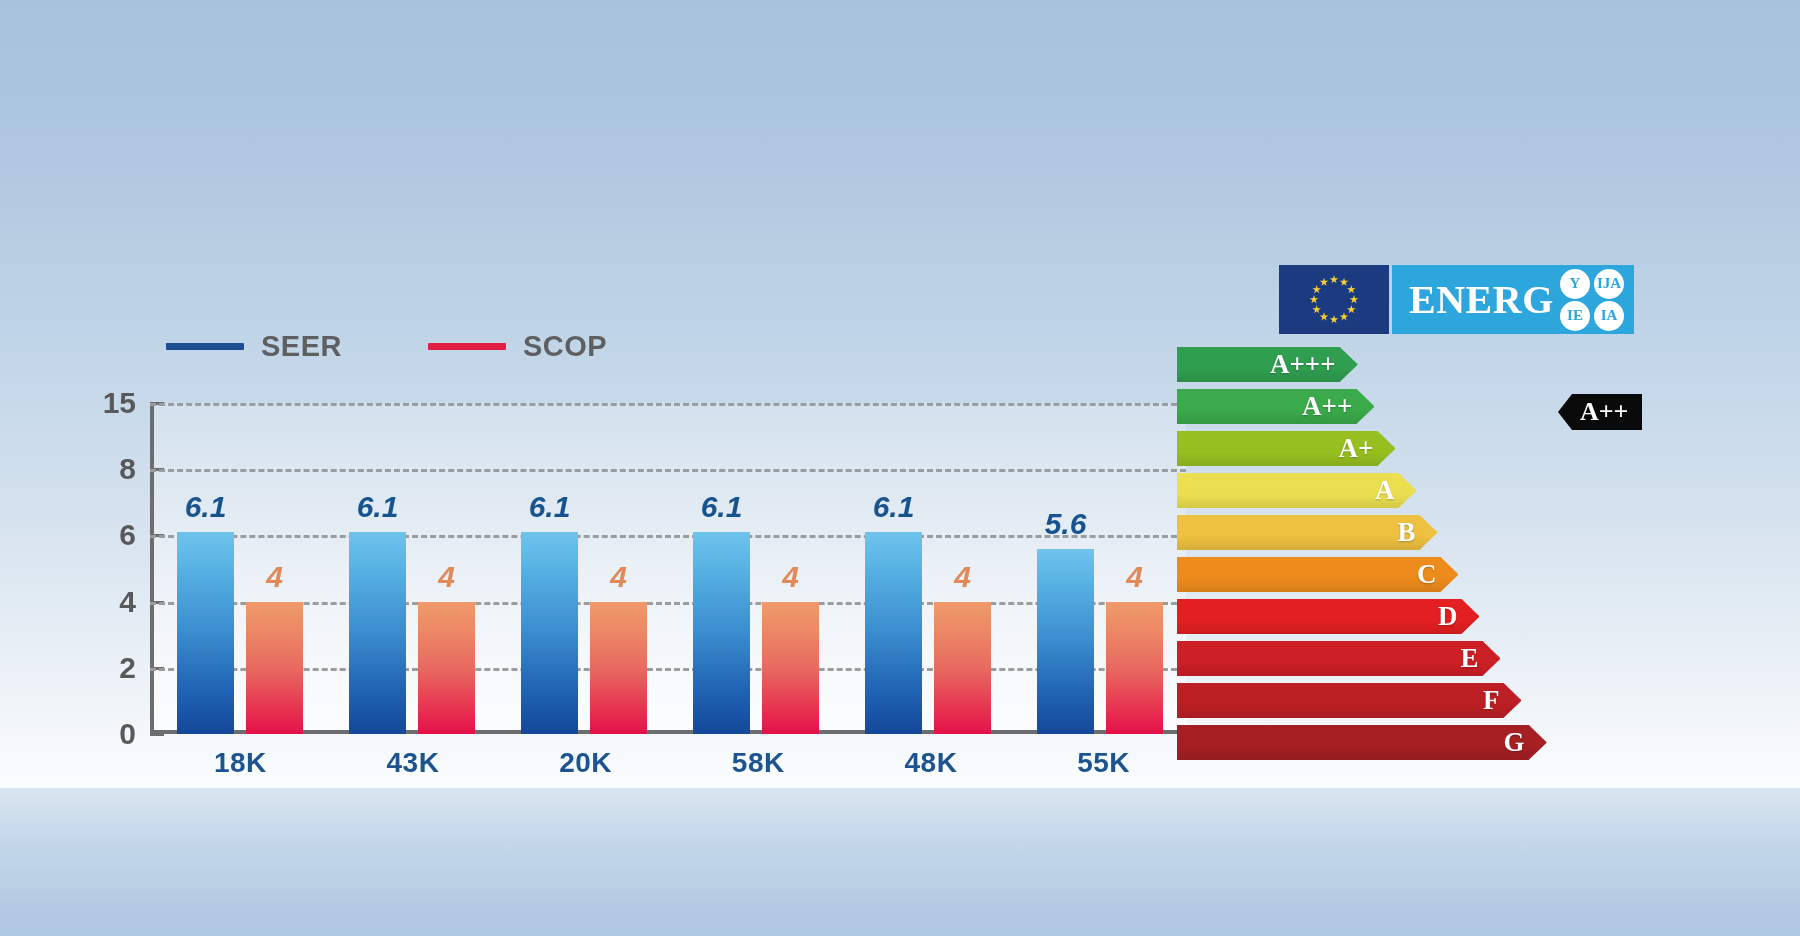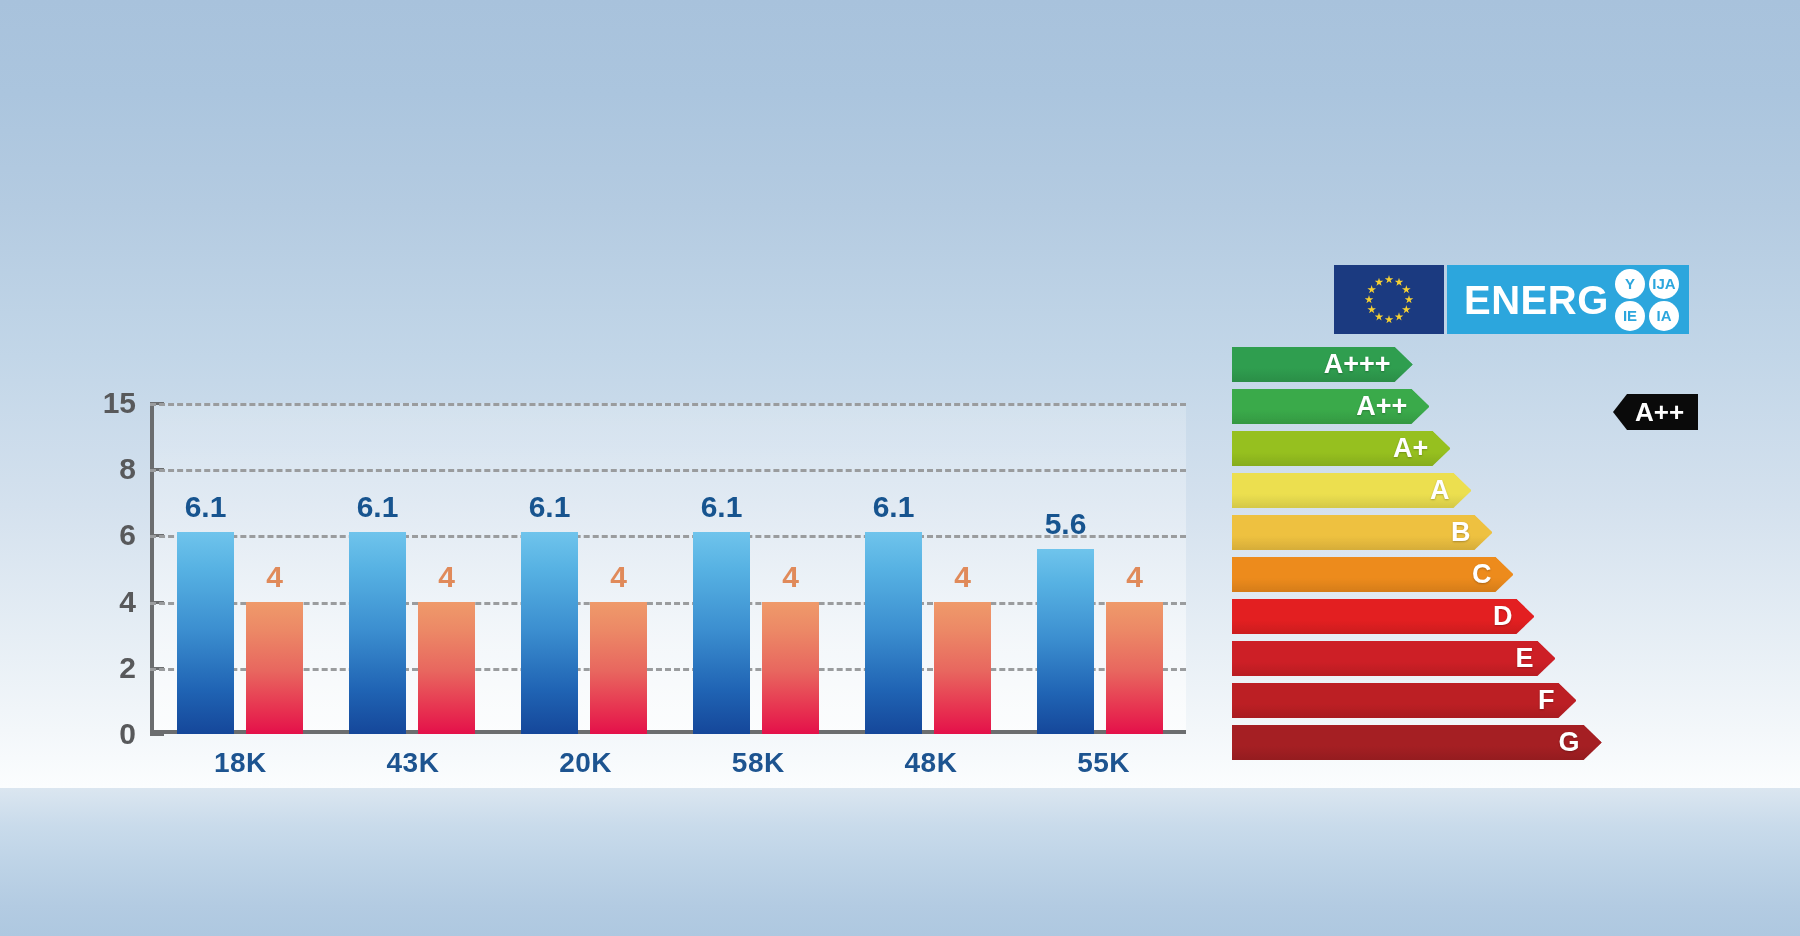--- a/index.html
+++ b/index.html
@@ -146,20 +146,21 @@
     align-items: flex-end;
   }
   .bar-group {
     position: relative;
     height: 100%;
     width: 148px;
     display: flex;
     align-items: flex-end;
     justify-content: center;
     gap: 12px;
+    font-style: italic;
   }
   .bar {
     position: relative;
     width: 57px;
   }
   .bar-seer {
     background: linear-gradient(to bottom, #6fc4ec 0%, #57b2e3 18%, #3c8fd0 48%, #2064b4 78%, #15479a 100%);
   }
   .bar-scop {
     background: linear-gradient(to bottom, #ef9a6a 0%, #ec8866 22%, #e8675f 52%, #e73150 82%, #e4104a 100%);
@@ -191,24 +192,25 @@
     text-align: center;
     font-size: 28px;
     font-weight: bold;
     color: #1d5490;
     letter-spacing: 0.5px;
   }
 
   
   #energy-label {
     position: absolute;
-    left: 1232px;
+    left: 1177px;
     top: 255px;
     width: 500px;
     height: 500px;
+    font-family: Liberation Serif, serif;
   }
 
   #energy-header {
     position: absolute;
     left: 102px;
     top: 10px;
     display: flex;
     align-items: stretch;
     height: 69px;
   }
@@ -316,20 +318,30 @@
 </style>
 </head>
 <body>
 
 <div id="stage">
 
   <div id="floor"></div>
 
   <div id="chart-panel">
 
+    <div id="legend">
+      <div class="legend-item">
+        <span class="legend-swatch" style="background: rgb(28, 79, 146);"></span>
+        <span class="legend-label">SEER</span>
+      </div>
+      <div class="legend-item">
+        <span class="legend-swatch" style="background: rgb(225, 29, 65);"></span>
+        <span class="legend-label">SCOP</span>
+      </div>
+    </div>
 
     <div id="plot-frame">
       <div id="plot-area"></div>
       <div id="y-axis">
           <div class="y-tick-row" style="top: 331px;">
             <span class="y-tick-label">0</span>
             <span class="y-tick-mark"></span>
           </div>
           <div class="y-tick-row" style="top: 264.8px;">
             <span class="y-tick-label">2</span>

